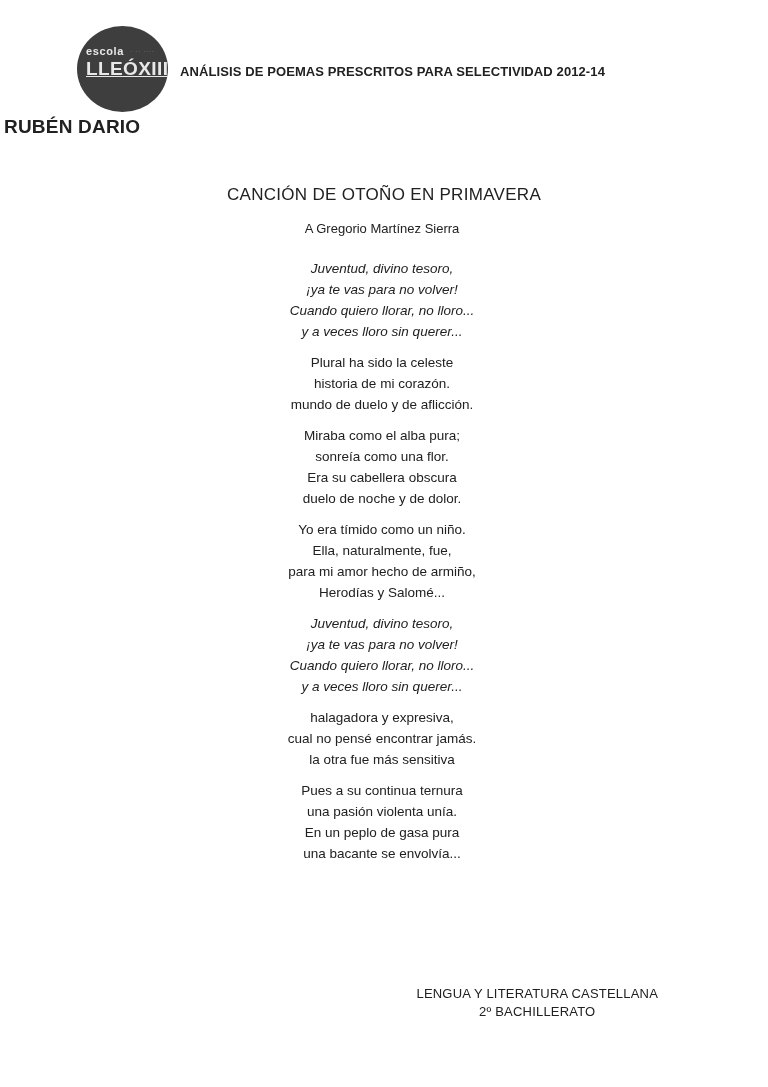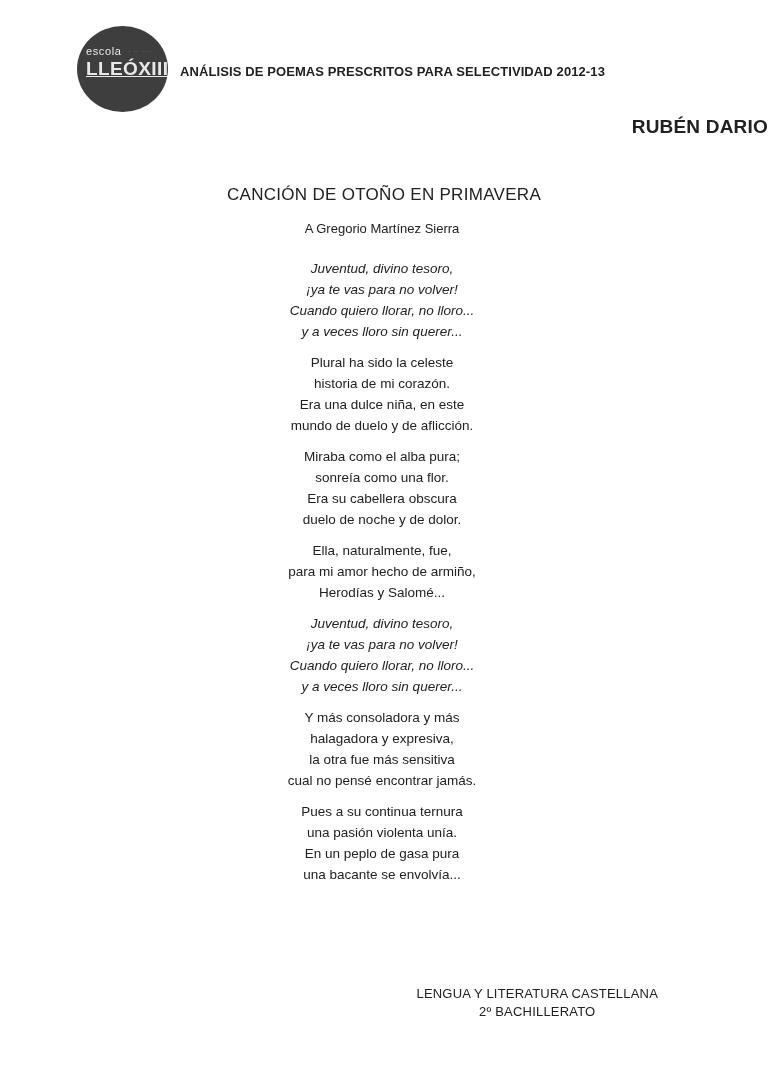--- a/index.html
+++ b/index.html
@@ -25,21 +25,21 @@
   }
   .logo-inner {
     position: absolute;
     left: 9px;
     top: 15px;
     color: #e8e8e8;
     white-space: nowrap;
   }
   .logo-escola {
     font-size: 11px;
-    font-weight: normal;
+    font-weight: bold;
     letter-spacing: 0.6px;
     display: inline-block;
   }
   .logo-tagline {
     font-size: 5px;
     color: #a8a8a8;
     display: inline-block;
     margin-left: 7px;
     transform: translateY(-2px);
     letter-spacing: 1px;
@@ -57,24 +57,24 @@
     left: 180px;
     top: 64px;
     font-size: 13px;
     font-weight: bold;
     letter-spacing: 0.1px;
     white-space: nowrap;
   }
 
   .author-title {
     position: absolute;
-    left: 15px; right: 0;
+    left: 4px; right: 0;
     top: 116px;
     margin: 0;
-    text-align: right;
+    text-align: left;
     font-size: 19px;
     font-weight: bold;
     letter-spacing: 0.2px;
   }
 
   .poem-title {
     position: absolute;
     left: 0; right: 0;
     top: 177px;
     margin: 8px;
@@ -118,63 +118,62 @@
 
 <div class="page">
 
   <div class="logo" style="background: rgb(62, 62, 62);">
     <div class="logo-inner" style="color: rgb(232, 232, 232);">
       <span class="logo-escola">escola</span><span class="logo-tagline">· ·· ····</span>
       <div class="logo-name">LLEÓXIII</div>
     </div>
   </div>
 
-  <div class="doc-header">ANÁLISIS DE POEMAS PRESCRITOS PARA SELECTIVIDAD 2012-13</div>
+  <div class="doc-header">ANÁLISIS DE POEMAS PRESCRITOS PARA SELECTIVIDAD 2012-14</div>
 
   <h1 class="author-title">RUBÉN DARIO</h1>
 
   <h2 class="poem-title">CANCIÓN DE OTOÑO EN PRIMAVERA</h2>
 
   <div class="dedication">A Gregorio Martínez Sierra</div>
 
   <div class="poem" id="poem">
       <div class="stanza italic">
         <div class="poem-line">Juventud, divino tesoro,</div>
         <div class="poem-line">¡ya te vas para no volver!</div>
         <div class="poem-line">Cuando quiero llorar, no lloro...</div>
         <div class="poem-line">y a veces lloro sin querer...</div>
       </div>
       <div class="stanza">
         <div class="poem-line">Plural ha sido la celeste</div>
         <div class="poem-line">historia de mi corazón.</div>
-        <div class="poem-line">Era una dulce niña, en este</div>
         <div class="poem-line">mundo de duelo y de aflicción.</div>
       </div>
       <div class="stanza">
         <div class="poem-line">Miraba como el alba pura;</div>
         <div class="poem-line">sonreía como una flor.</div>
         <div class="poem-line">Era su cabellera obscura</div>
         <div class="poem-line">duelo de noche y de dolor.</div>
       </div>
       <div class="stanza">
+        <div class="poem-line">Yo era tímido como un niño.</div>
         <div class="poem-line">Ella, naturalmente, fue,</div>
         <div class="poem-line">para mi amor hecho de armiño,</div>
         <div class="poem-line">Herodías y Salomé...</div>
       </div>
       <div class="stanza italic">
         <div class="poem-line">Juventud, divino tesoro,</div>
         <div class="poem-line">¡ya te vas para no volver!</div>
         <div class="poem-line">Cuando quiero llorar, no lloro...</div>
         <div class="poem-line">y a veces lloro sin querer...</div>
       </div>
       <div class="stanza">
-        <div class="poem-line">Y más consoladora y más</div>
         <div class="poem-line">halagadora y expresiva,</div>
+        <div class="poem-line">cual no pensé encontrar jamás.</div>
         <div class="poem-line">la otra fue más sensitiva</div>
-        <div class="poem-line">cual no pensé encontrar jamás.</div>
       </div>
       <div class="stanza">
         <div class="poem-line">Pues a su continua ternura</div>
         <div class="poem-line">una pasión violenta unía.</div>
         <div class="poem-line">En un peplo de gasa pura</div>
         <div class="poem-line">una bacante se envolvía...</div>
       </div>
     </div>
 
   <div class="footer">

